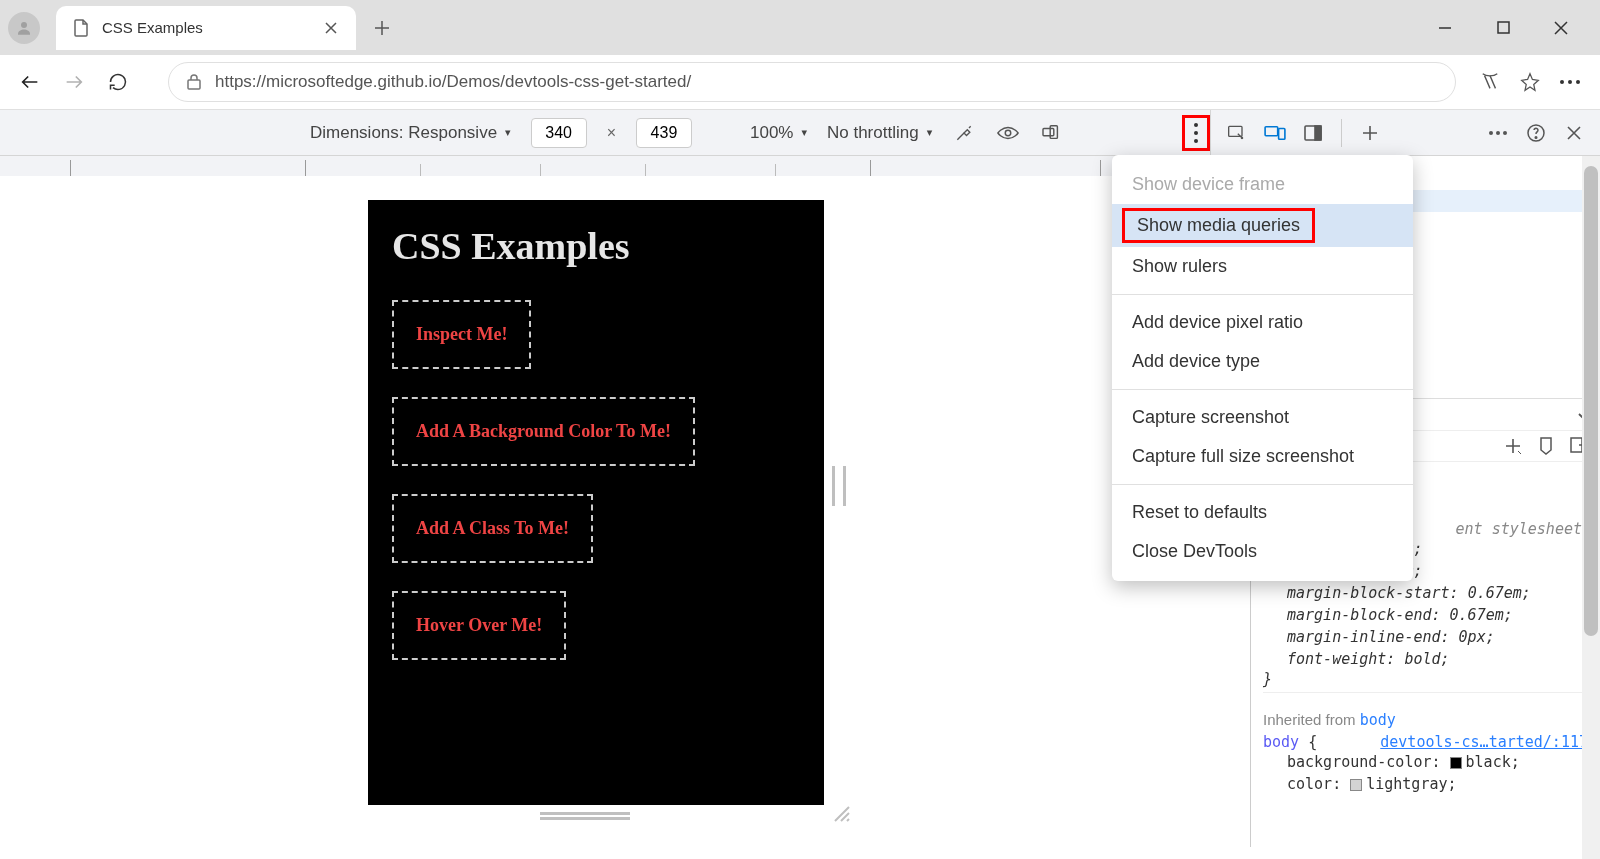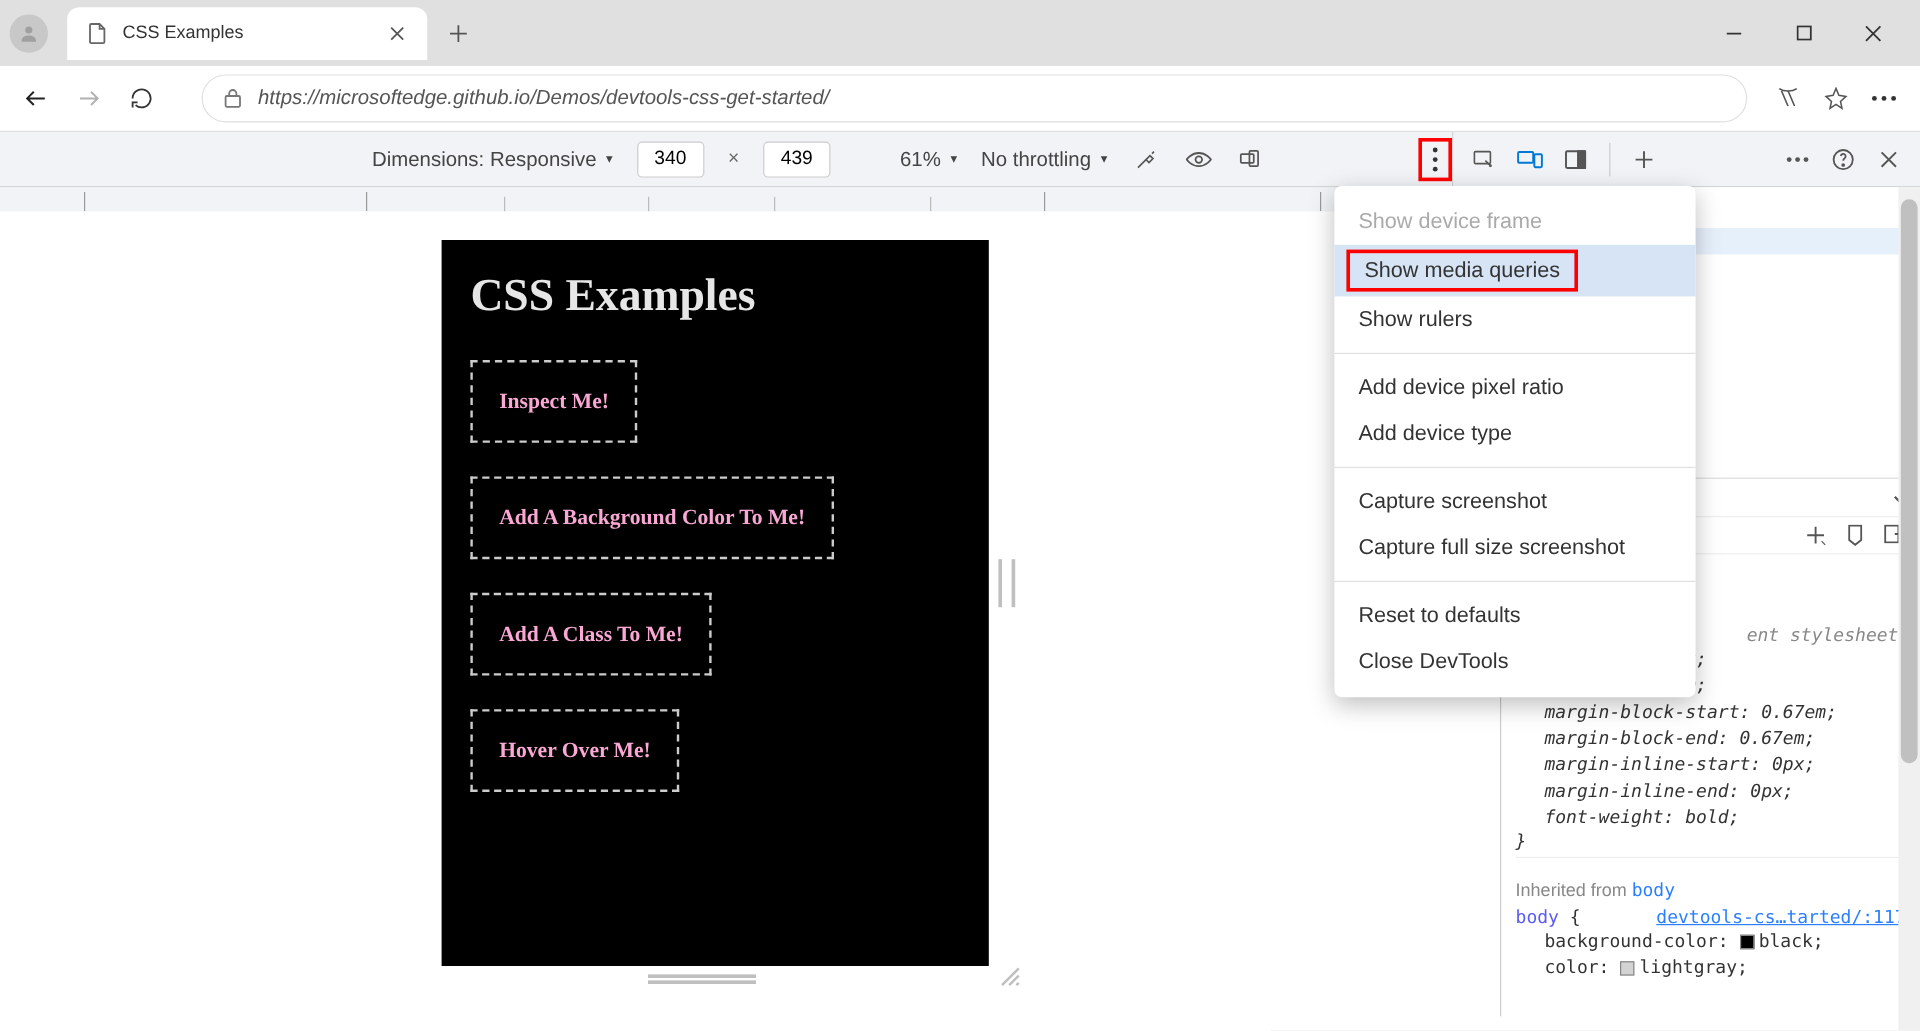--- a/index.html
+++ b/index.html
@@ -15,21 +15,21 @@
     .new-tab { margin-left: 12px; width: 28px; height: 28px; display:flex; align-items:center; justify-content:center; font-size: 20px; }
     .win-controls { margin-left: auto; display:flex; gap: 36px; padding-right: 20px; }
     .win-btn { width: 22px; height: 22px; display:flex; align-items:center; justify-content:center; font-size: 14px; }
 
     
     .nav-bar { height: 55px; background: #fff; display:flex; align-items:center; padding: 0 12px; gap: 8px; border-bottom: 1px solid #e0e0e0;}
     .nav-btn { width: 36px; height: 36px; display:flex; align-items:center; justify-content:center; }
     .nav-btn.disabled { opacity: 0.35; }
     .address-bar { flex: 1; height: 40px; border: 1px solid #e0e0e0; border-radius: 20px; display:flex; align-items:center; padding: 0 16px; gap: 12px; }
     .lock-icon { width: 18px; height: 18px; display:flex; align-items:center; justify-content:center; color: #666; }
-    .url-text { font-size: 17px; color: #555; font-style: italic; }
+    .url-text { font-size: 17px; color: #555; }
     .nav-right { display:flex; gap: 4px; align-items:center; padding-left: 8px;}
 
     
     .device-toolbar { height: 46px; background: #f2f3f6; display:flex; align-items:center; padding: 0 20px; gap: 20px; border-bottom: 1px solid #d5d5d5; }
     .dt-label { font-size: 17px; color: #444; display:flex; align-items:center; gap: 4px; }
     .dt-dropdown::after { content: "▾"; margin-left: 4px; font-size: 11px; }
     .dim-input { width: 56px; height: 30px; border: 1px solid #ccc; border-radius: 4px; text-align: center; background: #fff; font-size: 16px; }
     .dt-x { color: #666; }
     .dt-icon { width: 24px; height: 24px; display:flex; align-items:center; justify-content:center; color: #555; }
     .dt-more { border: 3px solid #ff0000; padding: 4px 8px; }
@@ -44,21 +44,21 @@
     
     .ruler-bar { position: relative; height: 20px; background: #f2f3f6; }
     .ruler-bar .tick { position: absolute; top: 8px; bottom: 0; width: 1px; background: #bbb; }
     .ruler-bar .tick.major { top: 4px; background: #999; }
 
     
     .viewport-area { background: #fff; height: calc(100% - 110px - 46px - 20px); position: relative; }
     .page-frame { position: absolute; left: 368px; top: 24px; width: 456px; height: 605px; background: #000; padding: 24px; overflow: hidden; }
     .page-title { color: #e6e6e6; font-family: Georgia, 'Times New Roman', serif; font-weight: bold; font-size: 38px; margin-bottom: 32px; }
     .row-one { display:flex; gap: 24px; }
-    .d-box { border: 2px dashed #ccc; color: #f9a8d4; font-family: Georgia, 'Times New Roman', serif; font-weight: bold; padding: 22px; font-size: 18px; width: fit-content; margin-bottom: 28px; }
+    .d-box { border: 2px dashed #ccc; color: #ef4444; font-family: Georgia, 'Times New Roman', serif; font-weight: bold; padding: 22px; font-size: 18px; width: fit-content; margin-bottom: 28px; }
     .val-col { display:flex; flex-direction:column; gap: 6px; }
     .val-label { color: #e6e6e6; font-family: Georgia, 'Times New Roman', serif; font-weight: bold; font-size: 17px; }
     .val-code { font-family: 'Courier New', monospace; font-size: 17px; }
     .val-input { width: 150px; height: 26px; background: #8a8a8a; border: 2px solid #d0d0d0; border-radius: 3px; margin-bottom: 4px; }
     .resize-handle-v { position: absolute; left: 832px; top: 290px; width: 14px; height: 40px; display:flex; justify-content:space-between; }
     .resize-handle-v .bar { width: 3px; height: 40px; background: #bfbfbf; }
     .grab-handle-h { position: absolute; left: 540px; top: 636px; width: 90px; height: 8px; display:flex; flex-direction:column; justify-content:space-between; }
     .grab-handle-h .bar { height: 3px; background: #bfbfbf; }
     .corner-resize { position: absolute; left: 832px; top: 628px; width: 18px; height: 18px; color: #bfbfbf; }
 
@@ -199,21 +199,21 @@
   </div>
 </div>
 
 <div class="device-toolbar">
   <div style="width:270px"></div>
   <span class="dt-label dt-dropdown">Dimensions: Responsive</span>
   <input class="dim-input" value="340" style="">
   <span class="dt-x">×</span>
   <input class="dim-input" value="439" style="">
   <div style="width:18px"></div>
-  <span class="dt-label dt-dropdown">61%</span>
+  <span class="dt-label dt-dropdown">100%</span>
   <span class="dt-label dt-dropdown">No throttling</span>
   <div class="dt-icon">
     <svg width="20" height="20" viewBox="0 0 24 24" fill="none" stroke="#555" stroke-width="1.6">
         <path d="M4 20l8-8"></path>
         <path d="M12 12l4-4 3 3-4 4z"></path>
         <path d="M18 6l2-2"></path>
       </svg>
   </div>
   <div class="dt-icon">
     <svg width="22" height="16" viewBox="0 0 24 16" fill="none" stroke="#555" stroke-width="1.6">
@@ -392,21 +392,20 @@
     </span>
   </div>
 
   <div class="styles-body">
     <div style="height:54px"></div>
     <div class="ua-note">ent stylesheet</div>
     <div class="css-line"><span class="css-prop">display:</span> <span class="css-val-kw">block;</span></div>
     <div class="css-line"><span class="css-prop">font-size:</span> <span class="css-val-kw">2em;</span></div>
     <div class="css-line"><span class="css-prop">margin-block-start:</span> <span class="css-val-kw">0.67em;</span></div>
     <div class="css-line"><span class="css-prop">margin-block-end:</span> <span class="css-val-kw">0.67em;</span></div>
-    <div class="css-line"><span class="css-prop">margin-inline-start:</span> <span class="css-val-kw">0px;</span></div>
     <div class="css-line"><span class="css-prop">margin-inline-end:</span> <span class="css-val-kw">0px;</span></div>
     <div class="css-line"><span class="css-prop">font-weight:</span> <span class="css-val-kw">bold;</span></div>
     <div>}</div>
 
     <div class="inherited">
       <span>Inherited from</span>
       <span class="bodylink">body</span>
     </div>
 
     <div style="font-style:normal;">

